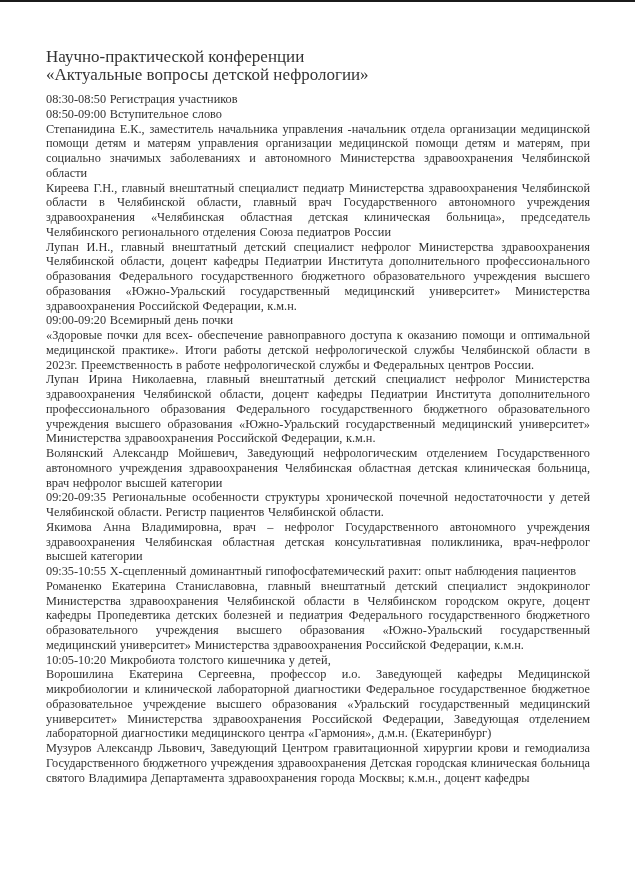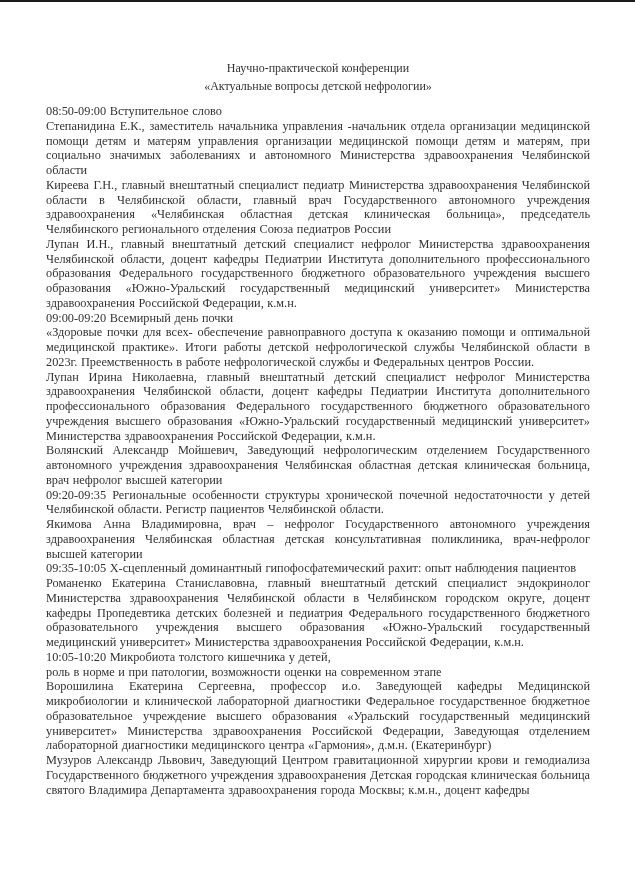--- a/index.html
+++ b/index.html
@@ -19,54 +19,53 @@
     height: 2px;
     background: #1b1b1b;
   }
   .page {
     box-sizing: border-box;
     width: 635px;
     height: 889px;
     padding: 48px 45px 0 46px;
   }
   .doc-title {
-    text-align: center;
-    font-size: 12px;
+    font-size: 17px;
     line-height: 17.5px;
-    margin: 12px 0 9px 0;
+    margin: 0 0 9px 0;
   }
   .doc-body p.para {
     margin: 0;
     font-size: 12.3px;
     line-height: 14.75px;
     text-align: justify;
     word-spacing: 0.5px;
   }
 </style>
 </head>
 <body>
 
 <div class="top-edge"></div>
 
 <div class="page">
   <div class="doc-title">
     <div>Научно-практической конференции</div>
     <div>«Актуальные вопросы детской нефрологии»</div>
   </div>
   <div class="doc-body">
+      <p class="para">08:30-08:50 Регистрация участников</p>
       <p class="para">08:50-09:00 Вступительное слово</p>
       <p class="para">Степанидина Е.К., заместитель начальника управления -начальник отдела организации медицинской помощи детям и матерям управления организации медицинской помощи детям и матерям, при социально значимых заболеваниях и автономного Министерства здравоохранения Челябинской области</p>
       <p class="para">Киреева Г.Н., главный внештатный специалист педиатр Министерства здравоохранения Челябинской области в Челябинской области, главный врач Государственного автономного учреждения здравоохранения «Челябинская областная детская клиническая больница», председатель Челябинского регионального отделения Союза педиатров России</p>
       <p class="para">Лупан И.Н., главный внештатный детский специалист нефролог Министерства здравоохранения Челябинской области, доцент кафедры Педиатрии Института дополнительного профессионального образования Федерального государственного бюджетного образовательного учреждения высшего образования «Южно-Уральский государственный медицинский университет» Министерства здравоохранения Российской Федерации, к.м.н.</p>
       <p class="para">09:00-09:20 Всемирный день почки</p>
       <p class="para">«Здоровые почки для всех- обеспечение равноправного доступа к оказанию помощи и оптимальной медицинской практике». Итоги работы детской нефрологической службы Челябинской области в 2023г. Преемственность в работе нефрологической службы и Федеральных центров России.</p>
       <p class="para">Лупан Ирина Николаевна, главный внештатный детский специалист нефролог  Министерства здравоохранения Челябинской области, доцент кафедры Педиатрии Института дополнительного профессионального образования Федерального государственного бюджетного образовательного учреждения высшего образования «Южно-Уральский государственный медицинский университет» Министерства здравоохранения Российской Федерации, к.м.н.</p>
       <p class="para">Волянский Александр Мойшевич, Заведующий нефрологическим отделением Государственного автономного учреждения здравоохранения  Челябинская областная детская клиническая больница, врач нефролог высшей категории</p>
       <p class="para">09:20-09:35 Региональные особенности структуры хронической почечной недостаточности у детей Челябинской области. Регистр пациентов Челябинской области.</p>
       <p class="para">Якимова Анна Владимировна, врач –  нефролог Государственного автономного учреждения здравоохранения  Челябинская областная детская  консультативная поликлиника, врач-нефролог высшей категории</p>
-      <p class="para">09:35-10:05 Х-сцепленный доминантный гипофосфатемический рахит: опыт наблюдения пациентов</p>
+      <p class="para">09:35-10:55 Х-сцепленный доминантный гипофосфатемический рахит: опыт наблюдения пациентов</p>
       <p class="para">Романенко Екатерина Станиславовна, главный внештатный детский специалист эндокринолог Министерства здравоохранения Челябинской области в Челябинском городском округе, доцент кафедры Пропедевтика детских болезней и педиатрия Федерального государственного бюджетного образовательного учреждения высшего образования «Южно-Уральский государственный медицинский университет» Министерства здравоохранения Российской Федерации, к.м.н.</p>
       <p class="para">10:05-10:20 Микробиота толстого кишечника у детей,</p>
-      <p class="para">роль в норме и при патологии, возможности оценки на современном этапе</p>
       <p class="para">Ворошилина Екатерина Сергеевна, профессор и.о. Заведующей кафедры Медицинской микробиологии и клинической лабораторной диагностики Федеральное государственное бюджетное образовательное учреждение высшего образования «Уральский государственный медицинский университет» Министерства здравоохранения Российской Федерации, Заведующая отделением лабораторной диагностики медицинского центра «Гармония», д.м.н. (Екатеринбург)</p>
       <p class="para">Музуров Александр Львович, Заведующий Центром гравитационной хирургии крови и гемодиализа Государственного бюджетного учреждения здравоохранения Детская городская клиническая больница святого Владимира Департамента здравоохранения города Москвы; к.м.н., доцент кафедры</p>
     </div>
 </div>
 
 </body></html>

